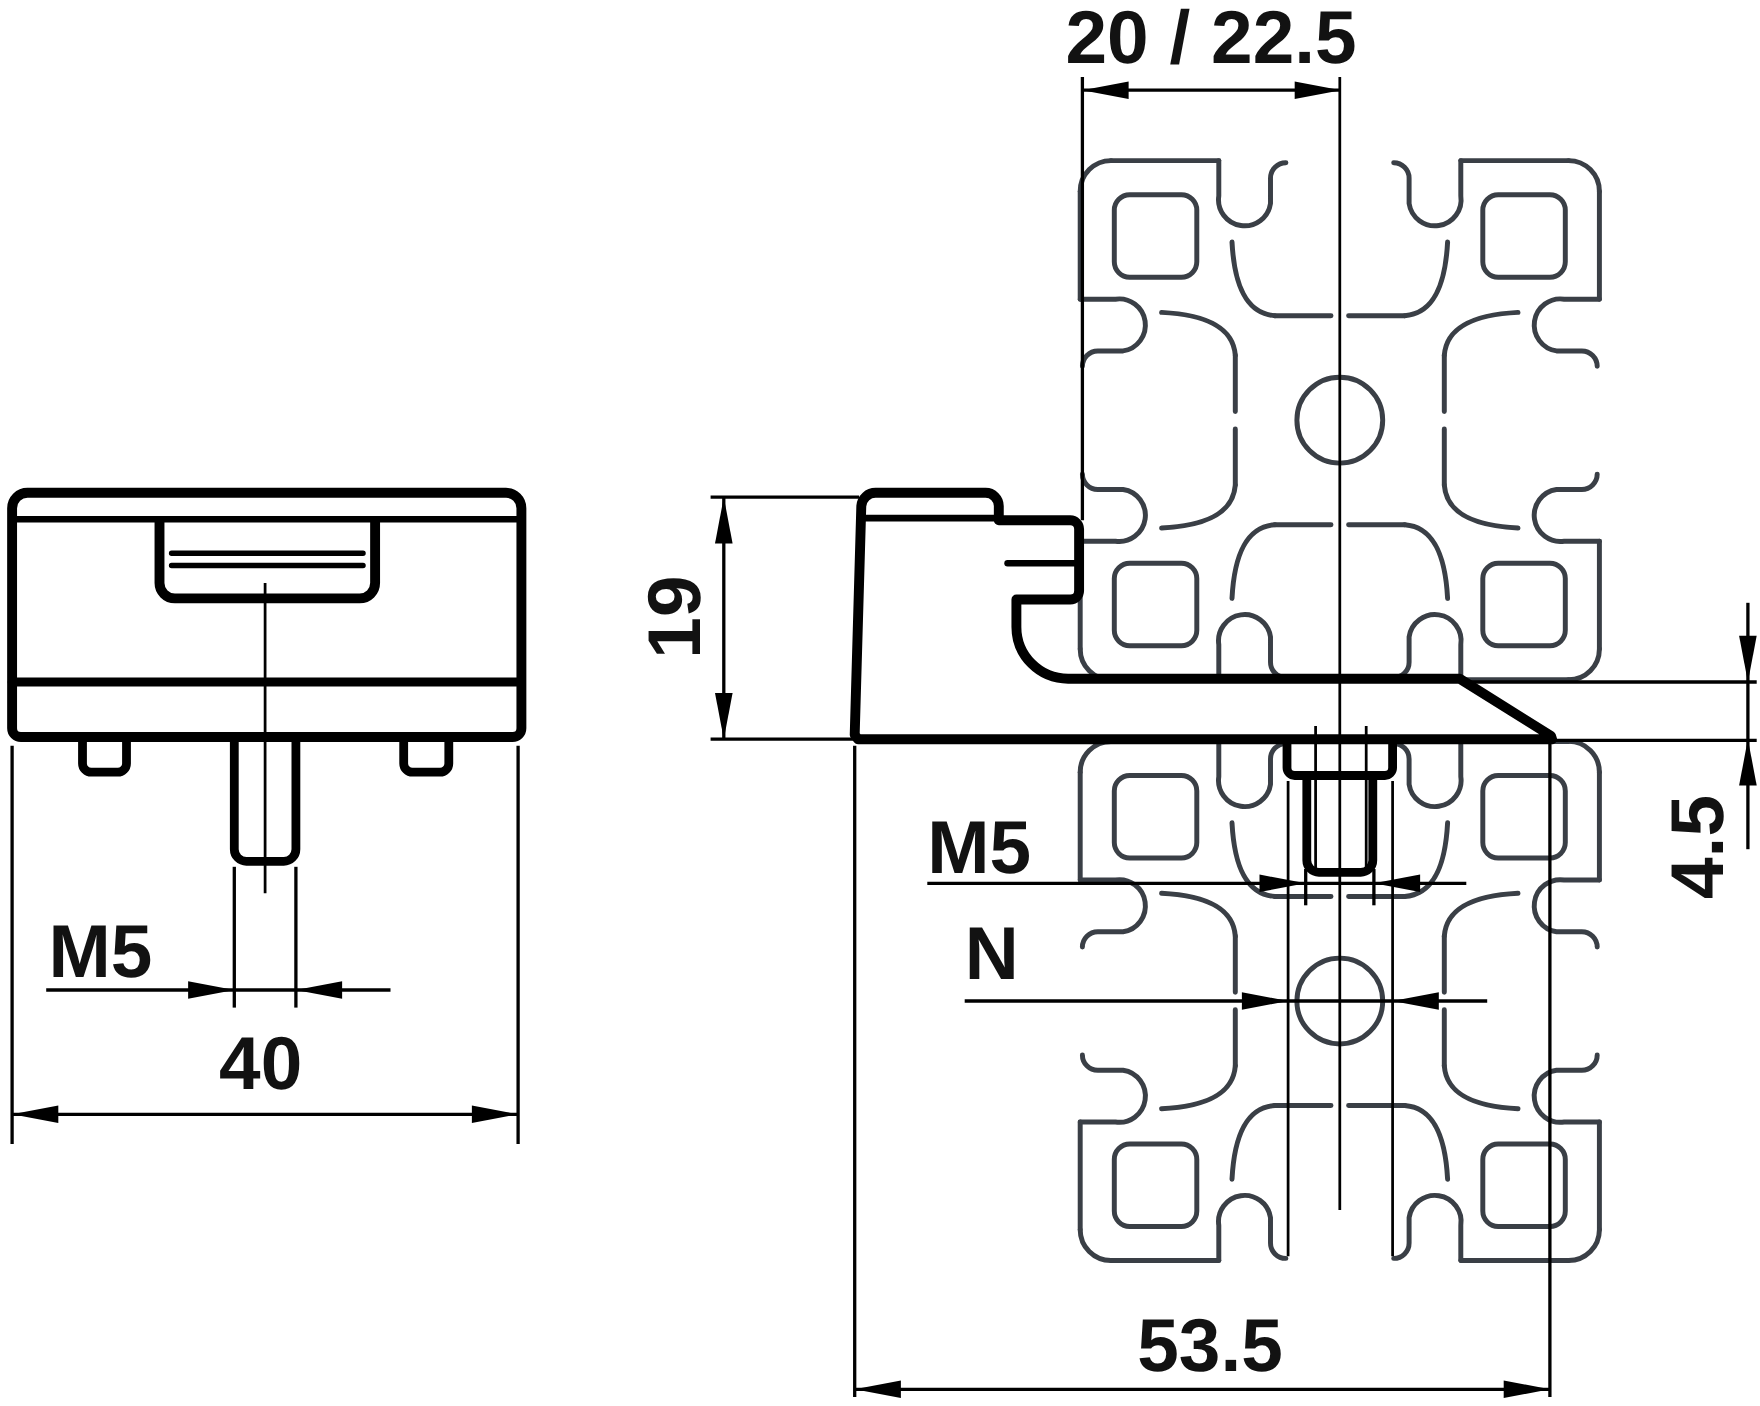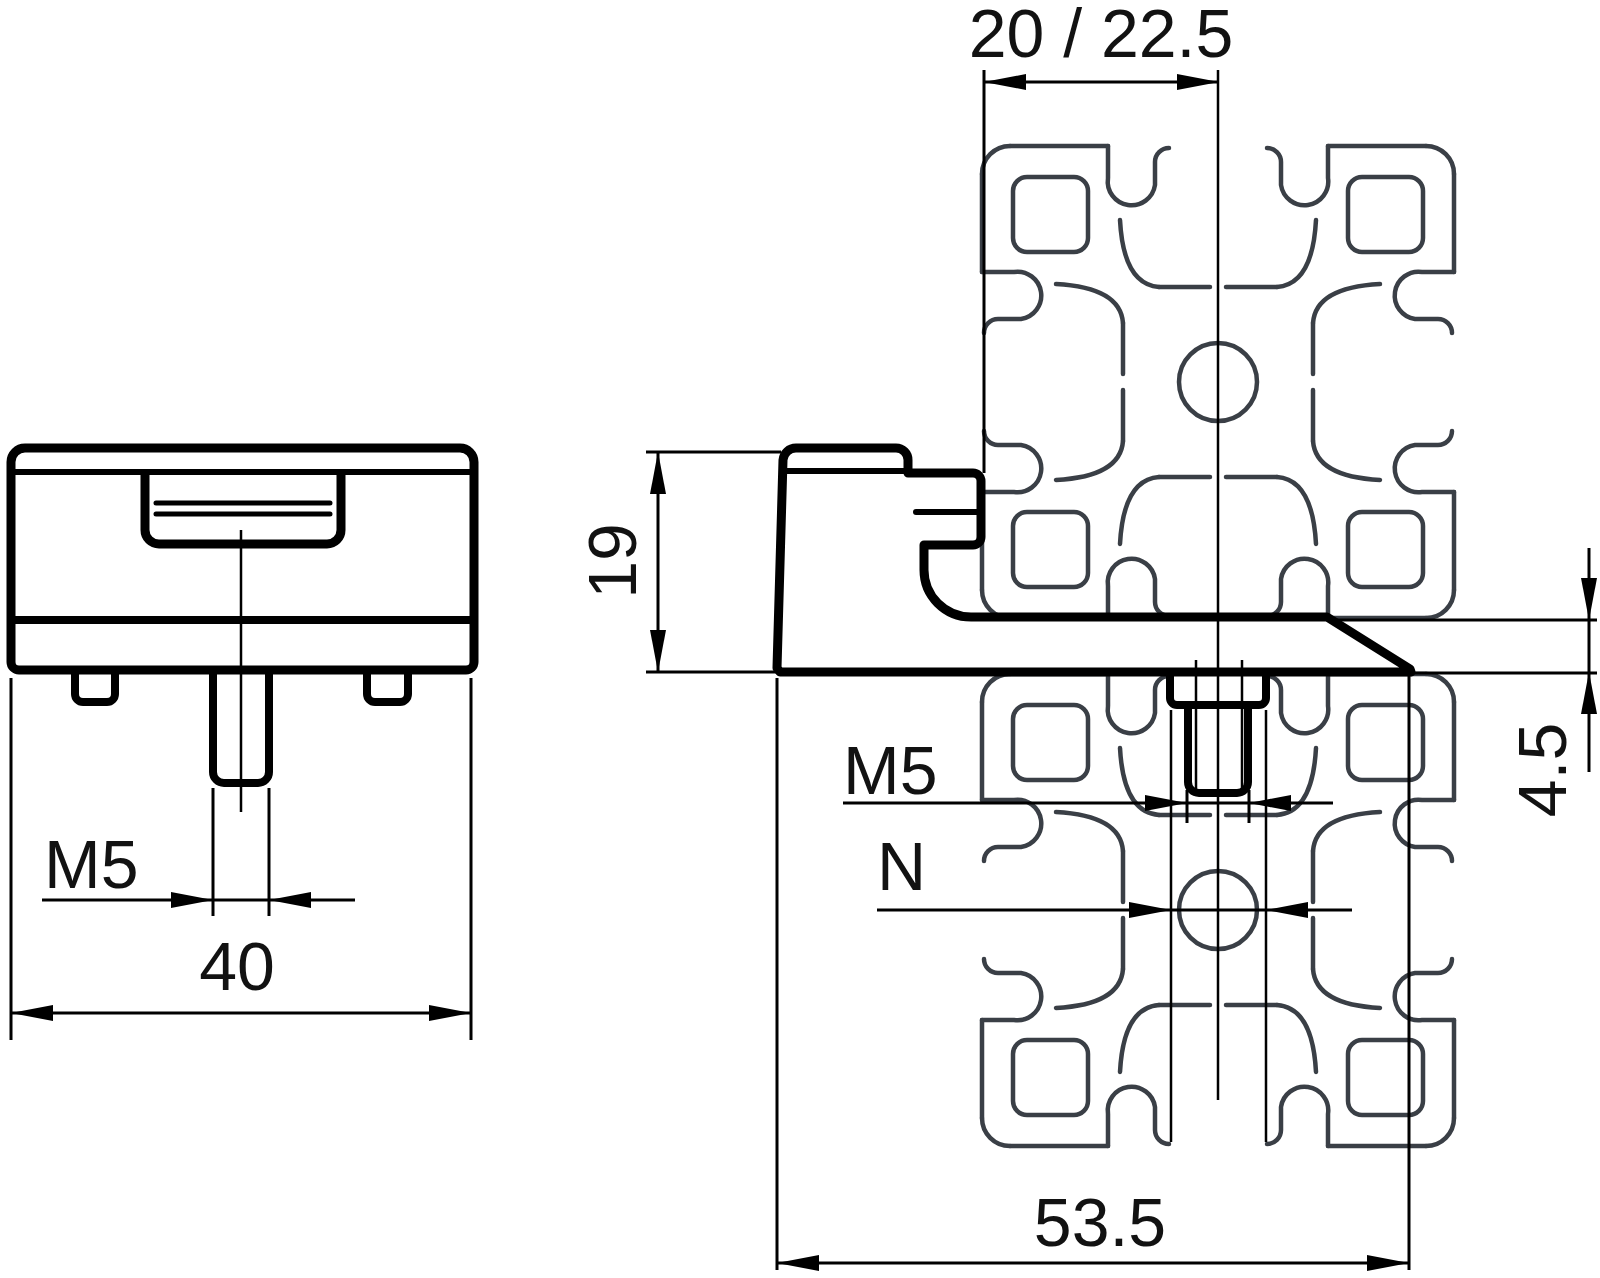--- a/index.html
+++ b/index.html
@@ -1,16 +1,16 @@
 <!DOCTYPE html>
 <html><head>
 <meta charset="utf-8">
 <style>
   html,body{margin:0;padding:0;background:#ffffff;}
-  .stage{position:relative;width:1600px;height:1278px;background:#ffffff;overflow:hidden;}
+  .stage{position:relative;width:1600px;height:1278px;background:#ffffff;overflow:hidden;font-weight:bold;}
   svg{display:block;}
   .profile{stroke:#3a3f46;stroke-width:4.5;fill:none;stroke-linecap:round;stroke-linejoin:round;}
   .thick{stroke:#000000;stroke-width:9;fill:none;stroke-linecap:round;stroke-linejoin:round;}
   .med{stroke:#000000;stroke-width:6;fill:none;stroke-linecap:round;stroke-linejoin:round;}
   .med5{stroke:#000000;stroke-width:5;fill:none;stroke-linecap:round;}
   .med8{stroke:#000000;stroke-width:8;fill:none;stroke-linecap:round;stroke-linejoin:round;}
   .thin{stroke:#000000;stroke-width:3;fill:none;stroke-linecap:butt;}
   .hair{stroke:#000000;stroke-width:2.5;fill:none;stroke-linecap:butt;}
   .arrow{fill:#000000;stroke:none;}
   .dimtext{font-family:"Liberation Sans",sans-serif;font-size:68px;fill:#121212;}

